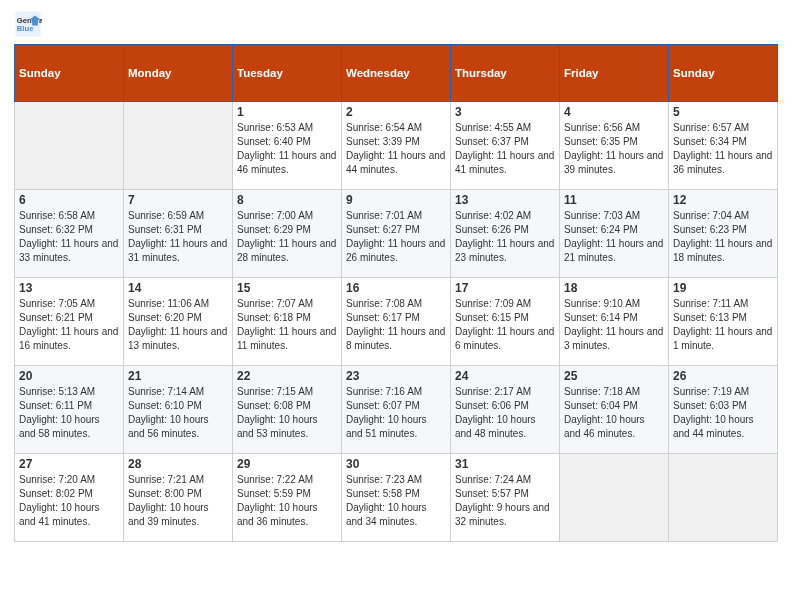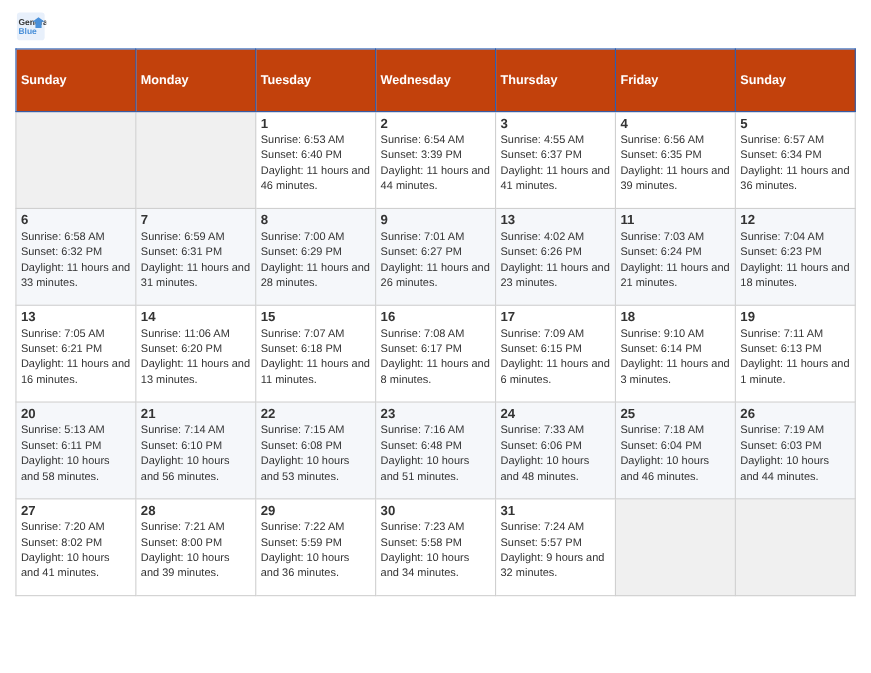--- a/index.html
+++ b/index.html
@@ -298,28 +298,28 @@
         <div class="cell-info">
           <span>Sunrise: 7:15 AM</span><br>
           <span>Sunset: 6:08 PM</span><br>
           <span>Daylight: 10 hours and 53 minutes.</span>
         </div>
       </td>
           <td>
         <span class="day-num">23</span>
         <div class="cell-info">
           <span>Sunrise: 7:16 AM</span><br>
-          <span>Sunset: 6:48 PM</span><br>
+          <span>Sunset: 6:07 PM</span><br>
           <span>Daylight: 10 hours and 51 minutes.</span>
         </div>
       </td>
           <td>
         <span class="day-num">24</span>
         <div class="cell-info">
-          <span>Sunrise: 7:33 AM</span><br>
+          <span>Sunrise: 2:17 AM</span><br>
           <span>Sunset: 6:06 PM</span><br>
           <span>Daylight: 10 hours and 48 minutes.</span>
         </div>
       </td>
           <td>
         <span class="day-num">25</span>
         <div class="cell-info">
           <span>Sunrise: 7:18 AM</span><br>
           <span>Sunset: 6:04 PM</span><br>
           <span>Daylight: 10 hours and 46 minutes.</span>

